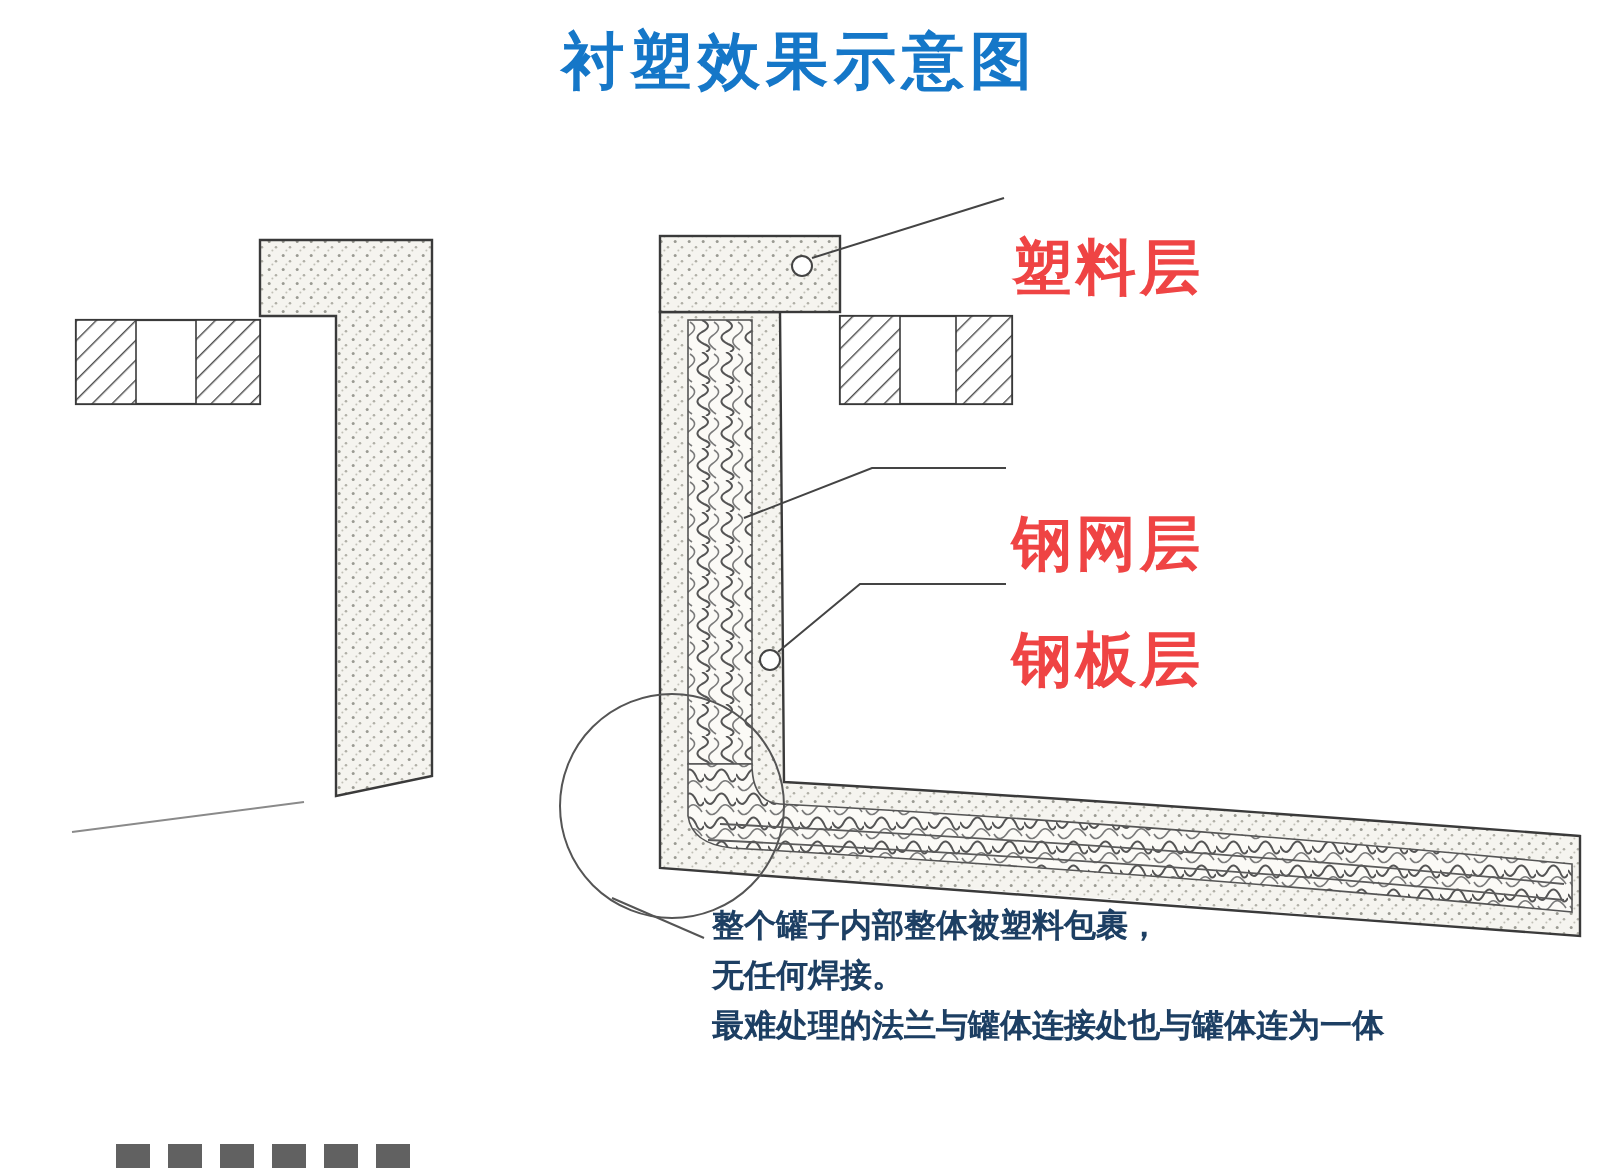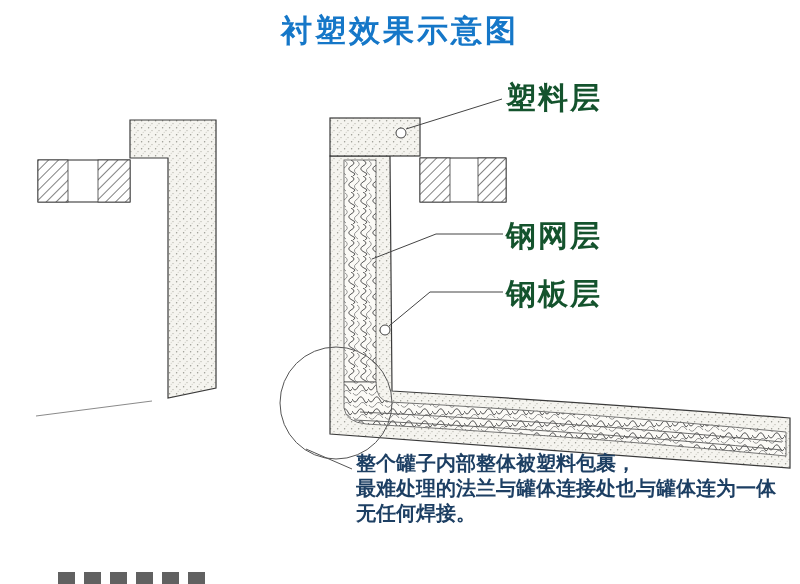--- a/index.html
+++ b/index.html
@@ -20,31 +20,32 @@
     color:#1577c8;
     font-family:"Liberation Sans","DejaVu Sans",sans-serif;
   }
 
   svg.diagram { position:absolute; left:0; top:0; }
 
   .lbl {
     position:absolute;
     font-family:"Liberation Serif","DejaVu Serif",serif;
     font-weight:600; font-size:30px; letter-spacing:2px;
-    color:#14532d;
+    color:#ef4444;
     white-space:nowrap;
+    margin-top:36px;
   }
   .lbl.plastic { left:506px; top:78px; }
   .lbl.meshl   { left:506px; top:216px; }
   .lbl.plate   { left:506px; top:274px; }
 
   .caption {
     position:absolute; left:356px; top:451px;
     font-family:"Liberation Serif","DejaVu Serif",serif;
-    font-weight:bold; font-size:20px; line-height:25px;
+    font-weight:bold; font-size:16px; line-height:25px;
     color:#1d3f63;
     white-space:nowrap;
   }
 
   .watermark {
     position:absolute; left:58px; top:572px;
     display:flex; gap:9px;
   }
   .watermark span {
     width:17px; height:14px;
@@ -114,22 +115,22 @@
       <polyline points="306,449 352,469" fill="none" stroke="#555555" stroke-width="1"></polyline>
     </g>
   </svg>
 
   <div class="lbl plastic">塑料层</div>
   <div class="lbl plate">钢板层</div>
   <div class="lbl meshl">钢网层</div>
 
   <div class="caption">
     <div>整个罐子内部整体被塑料包裹，</div>
+    <div>无任何焊接。</div>
     <div>最难处理的法兰与罐体连接处也与罐体连为一体</div>
-    <div>无任何焊接。</div>
   </div>
 
   <div class="watermark">
     <span></span>
     <span></span>
     <span></span>
     <span></span>
     <span></span>
     <span></span>
   </div>

